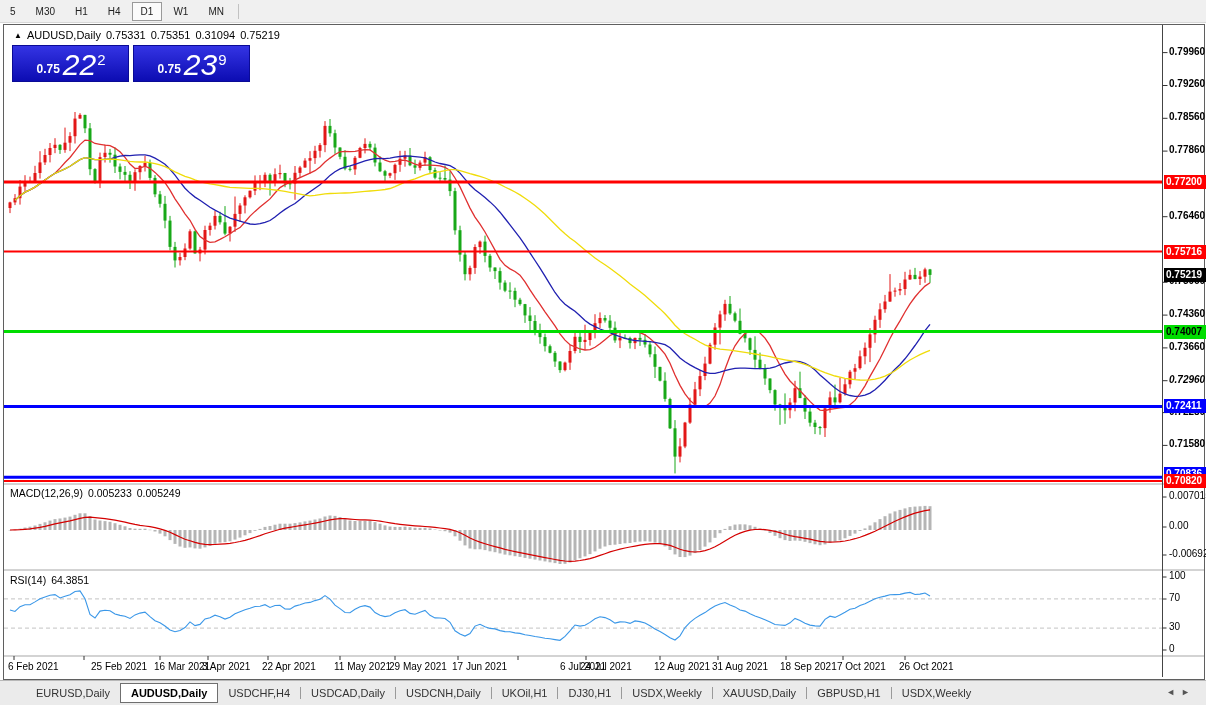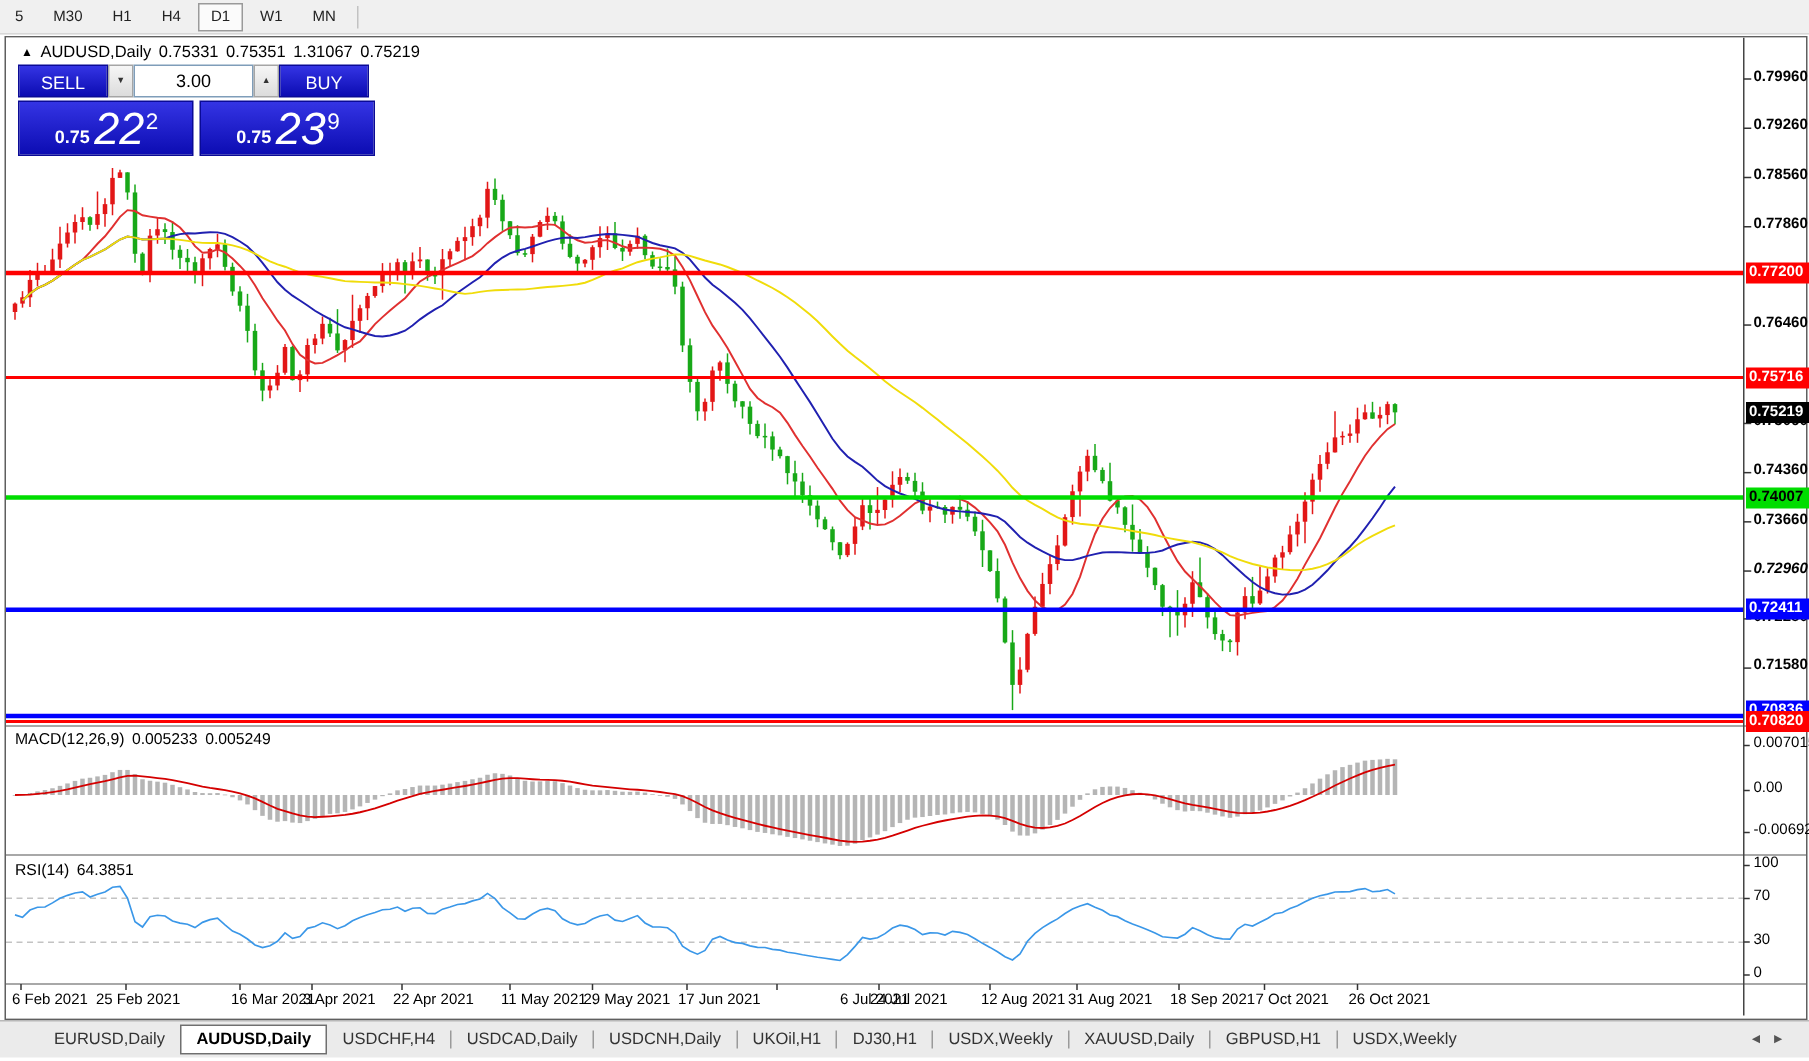--- a/index.html
+++ b/index.html
@@ -672,31 +672,24 @@
       <line x1="514" y1="631" x2="514" y2="635" stroke="#333"></line>
       <line x1="582" y1="631" x2="582" y2="635" stroke="#333"></line>
       <line x1="656" y1="631" x2="656" y2="635" stroke="#333"></line>
       <line x1="714" y1="631" x2="714" y2="635" stroke="#333"></line>
       <line x1="782" y1="631" x2="782" y2="635" stroke="#333"></line>
       <line x1="839" y1="631" x2="839" y2="635" stroke="#333"></line>
       <line x1="901" y1="631" x2="901" y2="635" stroke="#333"></line>
     </svg>
 
   <div class="title">
-    <span class="tri">▲</span><span>AUDUSD,Daily</span><span class="v">0.75331</span><span class="v">0.75351</span><span class="v">1.31067</span><span class="v">0.75219</span>
+    <span class="tri">▲</span><span>AUDUSD,Daily</span><span class="v">0.75331</span><span class="v">0.75351</span><span class="v">0.31094</span><span class="v">0.75219</span>
   </div>
 
   <div class="panel">
-    <div class="row1">
-      <button class="bigbtn">SELL</button>
-      <button class="spin"><span>▼</span></button>
-      <input class="vol" value="3.00" style="">
-      <button class="spin"><span>▲</span></button>
-      <button class="bigbtn">BUY</button>
-    </div>
     <div class="row2">
       <div class="pricebox">
         <span class="pfx">0.75</span>
         <span class="big">22</span>
         <span class="sup">2</span>
       </div>
       <div class="pricebox">
         <span class="pfx">0.75</span>
         <span class="big">23</span>
         <span class="sup">9</span>
@@ -731,21 +724,21 @@
       <div class="badge" style="top: 449.018px; background: rgb(255, 0, 0); color: rgb(255, 255, 255);">0.70820</div>
       <div class="badge" style="top: 242.846px; background: rgb(0, 0, 0); color: rgb(255, 255, 255);">0.75219</div>
       <div class="sublab" style="top: 465px;">0.007015</div>
       <div class="sublab" style="top: 495px;">0.00</div>
       <div class="sublab" style="top: 523px;">-0.00692</div>
       <div class="sublab" style="top: 545px;">100</div>
       <div class="sublab" style="top: 567px;">70</div>
       <div class="sublab" style="top: 596px;">30</div>
       <div class="sublab" style="top: 618px;">0</div>
       <div class="datelab" style="left: 4px;">6 Feb 2021</div>
-      <div class="datelab" style="left: 60px;">25 Feb 2021</div>
+      <div class="datelab" style="left: 87px;">25 Feb 2021</div>
       <div class="datelab" style="left: 150px;">16 Mar 2021</div>
       <div class="datelab" style="left: 198px;">3 Apr 2021</div>
       <div class="datelab" style="left: 258px;">22 Apr 2021</div>
       <div class="datelab" style="left: 330px;">11 May 2021</div>
       <div class="datelab" style="left: 385px;">29 May 2021</div>
       <div class="datelab" style="left: 448px;">17 Jun 2021</div>
       <div class="datelab" style="left: 508px; margin-left: 48px;">6 Jul 2021</div>
       <div class="datelab" style="left: 576px;">24 Jul 2021</div>
       <div class="datelab" style="left: 650px;">12 Aug 2021</div>
       <div class="datelab" style="left: 708px;">31 Aug 2021</div>

